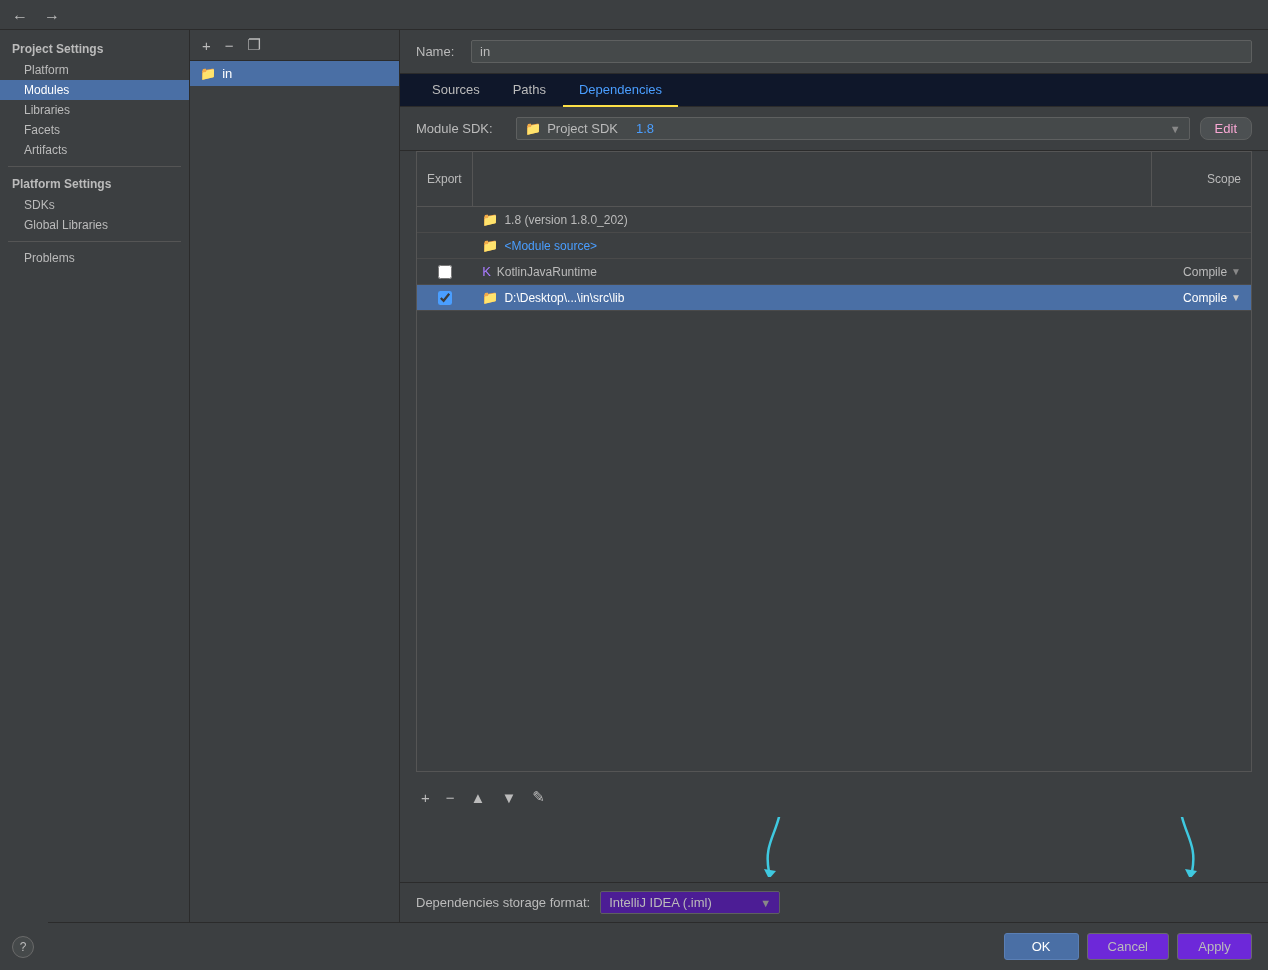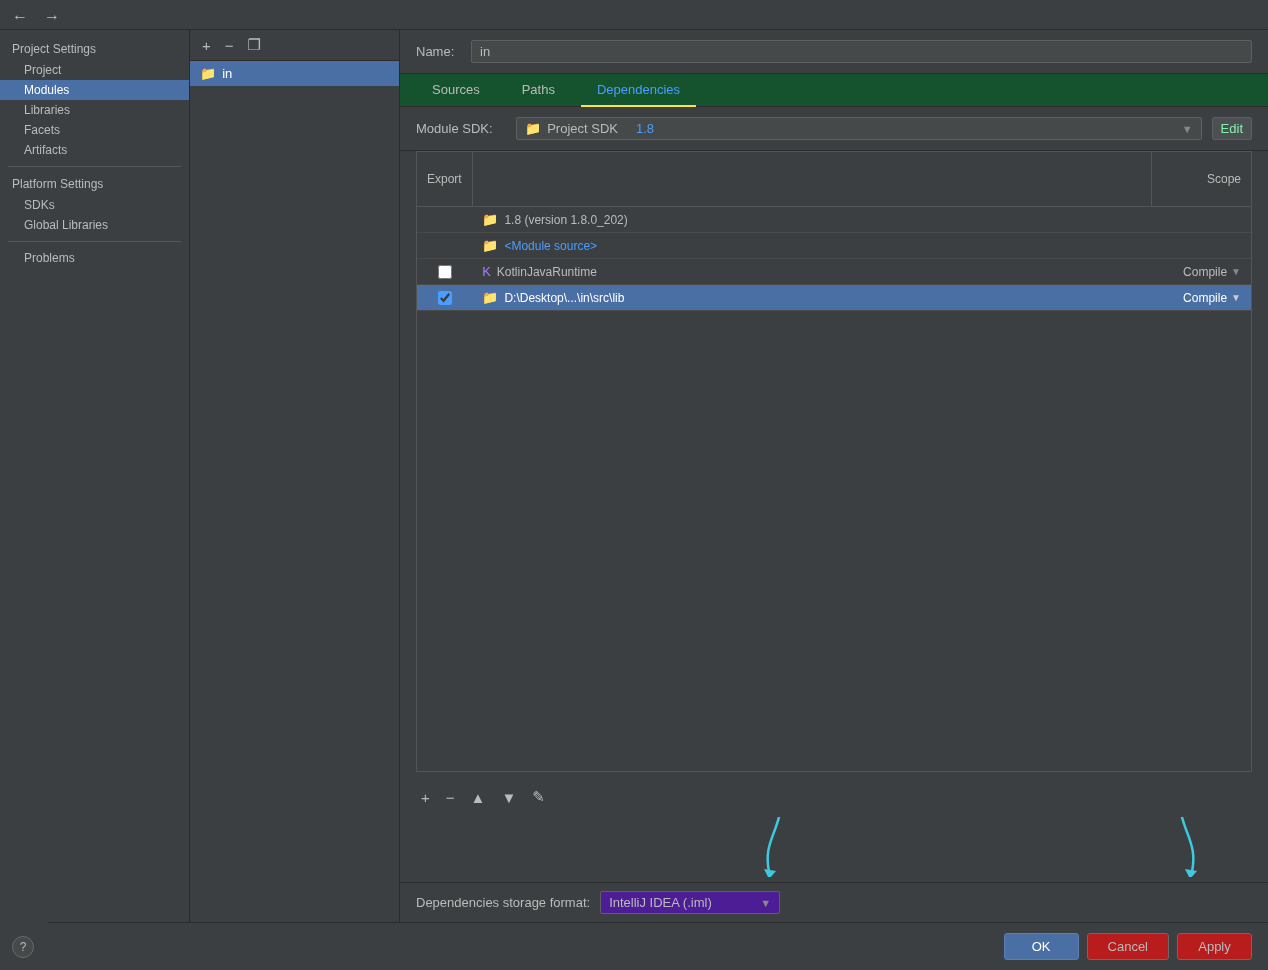--- a/index.html
+++ b/index.html
@@ -47,21 +47,21 @@
     .sidebar {
       width: 190px;
       background: #3c3f41;
       border-right: 1px solid #2b2b2b;
       display: flex;
       flex-direction: column;
       flex-shrink: 0;
       padding: 8px 0;
     }
     .sidebar-section-header {
-      font-weight: normal;
+      font-weight: bold;
       color: #bbbbbb;
       padding: 4px 12px;
       font-size: 12px;
     }
     .sidebar-item {
       padding: 3px 12px 3px 24px;
       cursor: pointer;
       color: #bbbbbb;
       font-size: 12px;
       border-radius: 0;
@@ -152,24 +152,24 @@
       padding: 3px 8px;
       font-size: 13px;
       border-radius: 2px;
       outline: none;
     }
 
     
     .tabs-bar {
       display: flex;
       border-bottom: 1px solid #2b2b2b;
-      background: #14532d;
+      background: #0f172a;
       flex-shrink: 0;
       padding: 0 16px;
-      gap: 10px;
+      gap: 1px;
     }
     .tab {
       padding: 8px 16px;
       cursor: pointer;
       color: #bbbbbb;
       font-size: 13px;
       border-bottom: 2px solid transparent;
       margin-bottom: -1px;
     }
     .tab.active {
@@ -223,24 +223,24 @@
       font-size: 11px;
     }
     .sdk-version {
       color: #4a9eff;
       margin-left: 12px;
       text-align: right;
     }
     .edit-btn {
       background: #4c5052;
       border: 1px solid #5e6060;
-      color: #86efac;
-      padding: 3px 8px;
-      font-size: 13px;
-      border-radius: 2px;
+      color: #f9a8d4;
+      padding: 3px 14px;
+      font-size: 13px;
+      border-radius: 8px;
       cursor: pointer;
     }
 
     
     .deps-table-wrapper {
       flex: 1;
       overflow: auto;
       border: 1px solid #555555;
       margin: 0 16px 10px 16px;
     }
@@ -357,21 +357,21 @@
       align-items: center;
       justify-content: flex-end;
       padding: 10px 16px;
       gap: 8px;
       background: #3c3f41;
       border-top: 1px solid #2b2b2b;
       flex-shrink: 0;
       margin-left: 48px;
     }
     .footer-btn {
-      background: #b91c1c;
+      background: #6d28d9;
       border: 1px solid #6a6a6a;
       color: #bbbbbb;
       padding: 5px 20px;
       font-size: 13px;
       border-radius: 3px;
       cursor: pointer;
       min-width: 75px;
     }
     .footer-btn.primary {
       background: #4a6fa5;
@@ -422,21 +422,21 @@
 
 <div class="top-toolbar">
   <button class="toolbar-btn">←</button>
   <button class="toolbar-btn">→</button>
 </div>
 
 <div class="main-layout">
 
   <div class="sidebar">
     <div class="sidebar-section-header">Project Settings</div>
-    <div class="sidebar-item">Project</div>
+    <div class="sidebar-item">Platform</div>
     <div class="sidebar-item active">Modules</div>
     <div class="sidebar-item">Libraries</div>
     <div class="sidebar-item">Facets</div>
     <div class="sidebar-item">Artifacts</div>
     <div class="sidebar-divider"></div>
     <div class="sidebar-section-header">Platform Settings</div>
     <div class="sidebar-item">SDKs</div>
     <div class="sidebar-item">Global Libraries</div>
     <div class="sidebar-divider"></div>
     <div class="sidebar-item">Problems</div>

